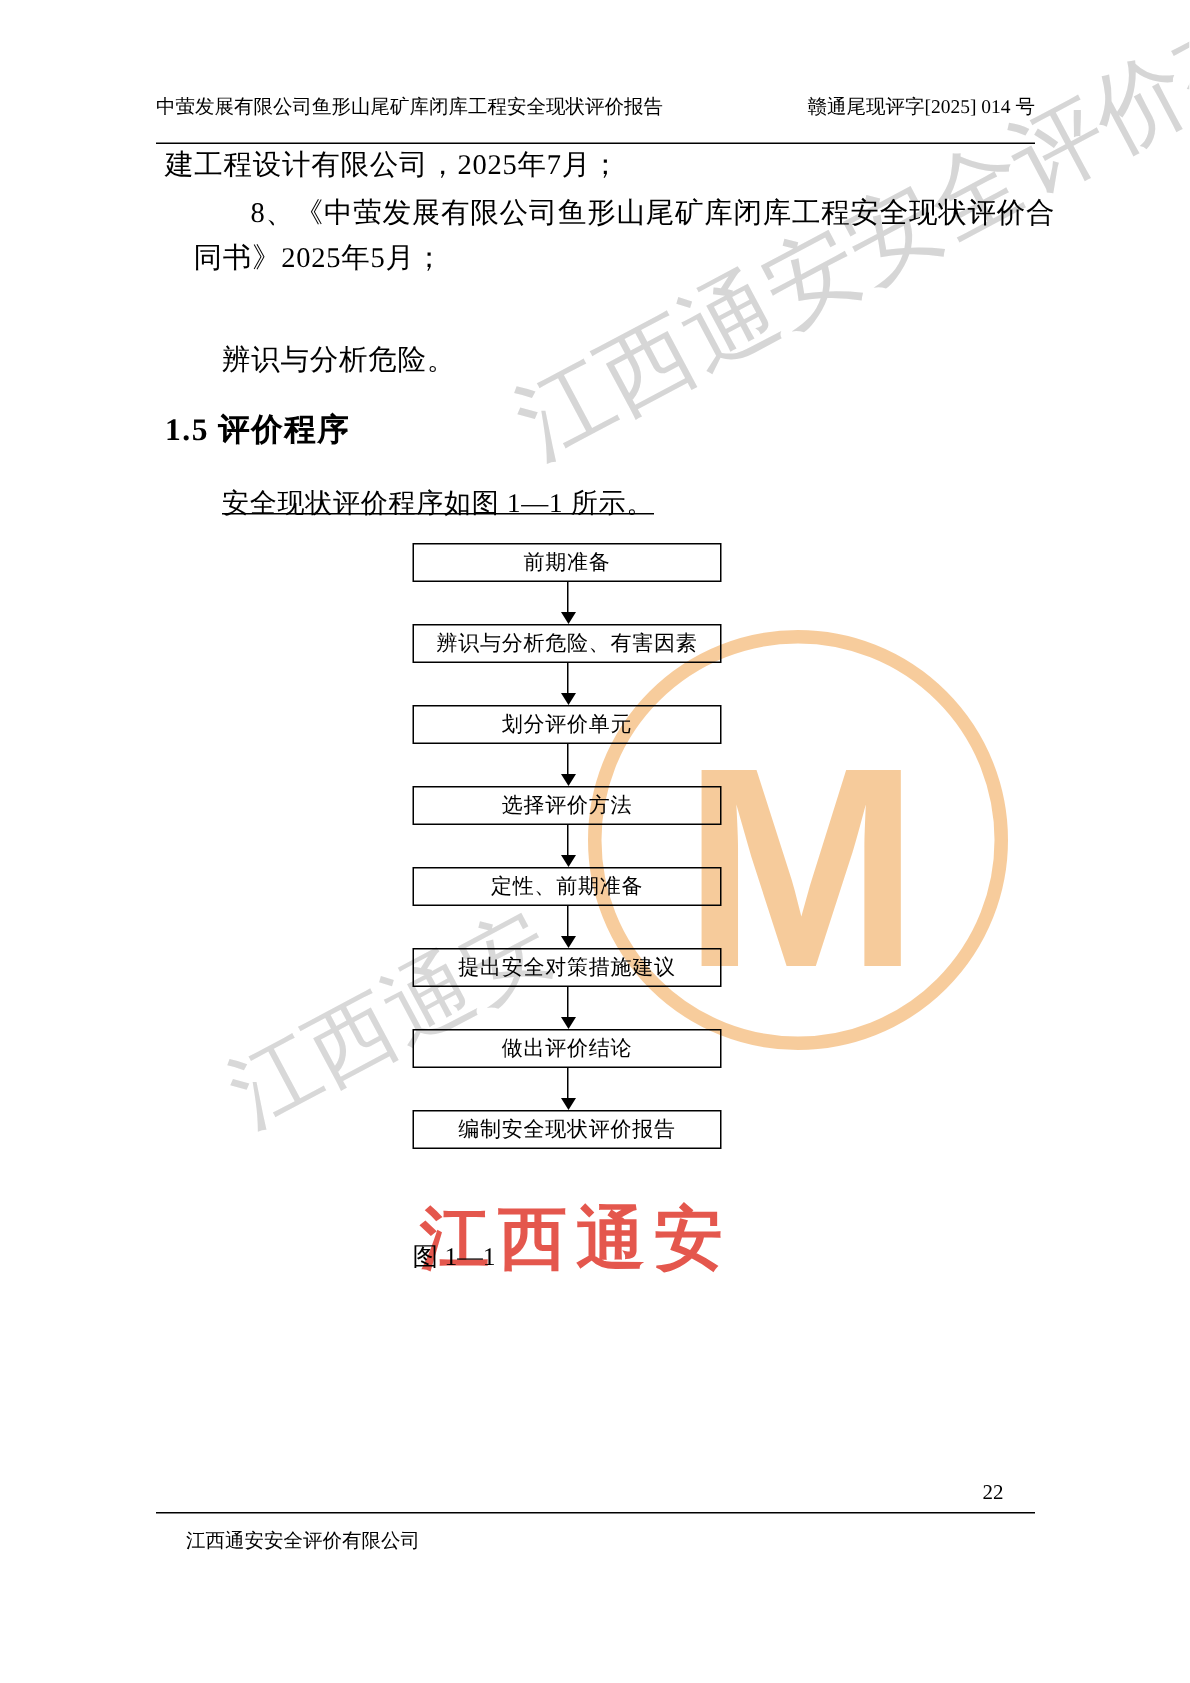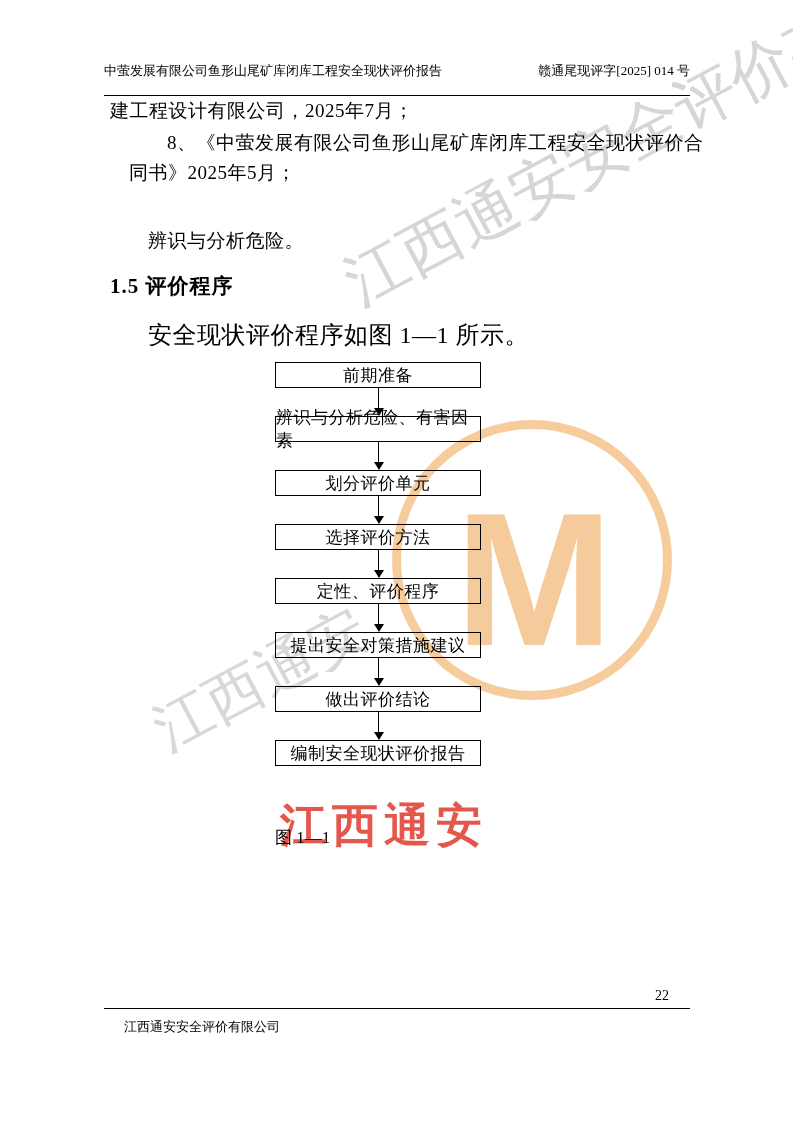--- a/index.html
+++ b/index.html
@@ -125,39 +125,40 @@
     font-size: 21px;
     font-weight: bold;
     letter-spacing: 1px;
     font-family: "Liberation Serif", serif;
   }
   #p4 {
     left: 110px;
     top: 320px;
     width: 590px;
     text-indent: 38px;
-    font-size: 24px;
+    font-size: 18px;
+    text-decoration: underline;
   }
 
   
   .flow {
     position: absolute;
     left: 275px;
     top: 362px;
     width: 208px;
   }
   .flow-box {
     width: 206px;
     height: 26px;
     border: 1.2px solid #000;
     box-sizing: border-box;
     display: flex;
     align-items: center;
     justify-content: center;
-    font-size: 17px;
+    font-size: 14px;
     background: transparent;
     font-family: "Liberation Sans", "DejaVu Sans", sans-serif;
     letter-spacing: .5px;
   }
   .flow-arrow {
     height: 28px;
     width: 206px;
     position: relative;
   }
   .flow-arrow::before {
@@ -241,21 +242,21 @@
 
     <div class="flow">
       <div class="flow-box">前期准备</div>
       <div class="flow-arrow"></div>
       <div class="flow-box">辨识与分析危险、有害因素</div>
       <div class="flow-arrow"></div>
       <div class="flow-box">划分评价单元</div>
       <div class="flow-arrow"></div>
       <div class="flow-box">选择评价方法</div>
       <div class="flow-arrow"></div>
-      <div class="flow-box">定性、评价程序</div>
+      <div class="flow-box">定性、前期准备</div>
       <div class="flow-arrow"></div>
       <div class="flow-box">提出安全对策措施建议</div>
       <div class="flow-arrow"></div>
       <div class="flow-box">做出评价结论</div>
       <div class="flow-arrow"></div>
       <div class="flow-box">编制安全现状评价报告</div>
     </div>
 
     <div class="fig-caption">图 1—1</div>
 

